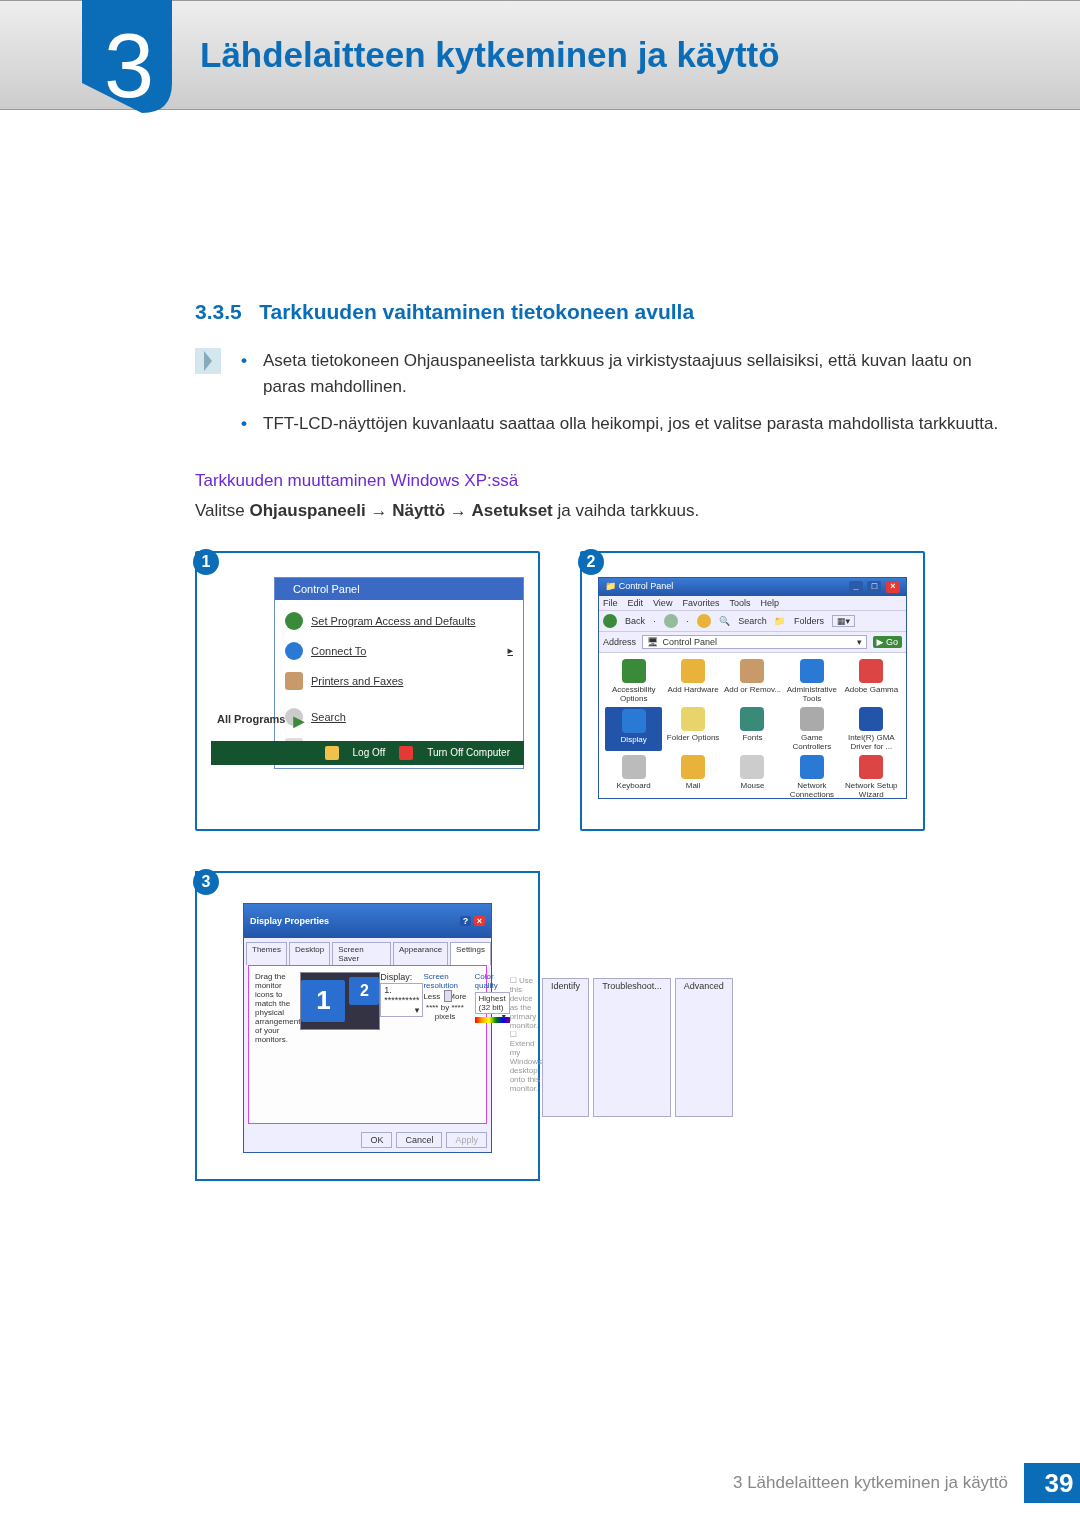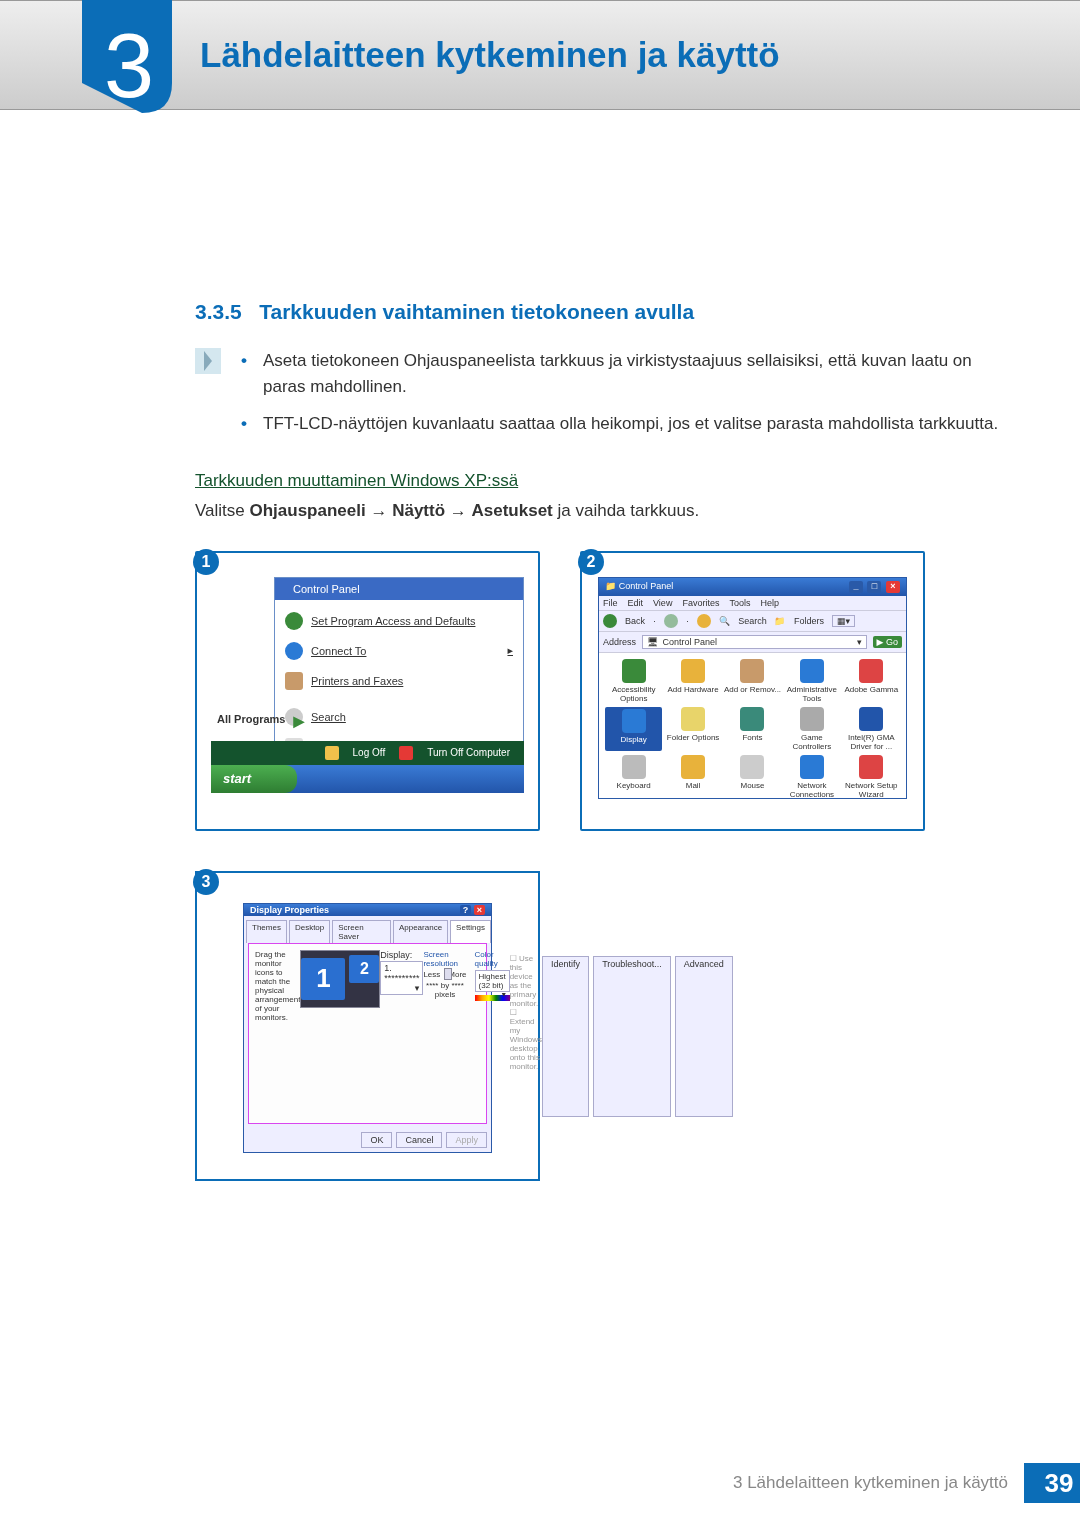--- a/index.html
+++ b/index.html
@@ -13,21 +13,21 @@
 
   .content { padding: 190px 80px 0 195px; }
   .sec-title { color: #0b6db7; font-size: 21px; font-weight: 700; margin-bottom: 24px; }
   .note-block { display: flex; gap: 20px; align-items: flex-start; margin-bottom: 10px; }
   .note-icon { width: 26px; height: 26px; flex-shrink: 0; background: #d4e7ef; display: flex; align-items: center; justify-content: center; font-size: 14px; font-style: italic; font-family: serif; }
   .note-icon::after { content: ''; border-left: 8px solid #8ab; border-top: 10px solid transparent; border-bottom: 10px solid transparent; }
   .note-list { list-style: none; padding-left: 0; }
   .note-list li { position: relative; padding-left: 22px; margin-bottom: 12px; font-size: 17px; line-height: 1.5; }
   .note-list li::before { content: '•'; position: absolute; left: 0; top: 0; color: #0b6db7; font-weight: bold; }
 
-  .subhead { font-size: 17px; color: #14532d; margin: 22px 0 10px 0; text-decoration: underline; }
+  .subhead { font-size: 17px; color: #6d28d9; margin: 22px 0 10px 0; }
   .bodytext { font-size: 17px; margin-bottom: 18px; }
 
   .shots-row { display: flex; gap: 40px; margin-top: 30px; }
   .shot-frame { border: 2px solid #0b6db7; border-radius: 2px; width: 345px; height: 280px; position: relative; background: #fff; }
   .step-dot { position: absolute; width: 26px; height: 26px; border-radius: 50%; background: #0b6db7; color: #fff; display: flex; align-items: center; justify-content: center; font-size: 16px; font-weight: bold; left: -4px; top: -4px; z-index: 5; }
 
   
   .xp1-half { position: absolute; right: 14px; top: 24px; width: 250px; background: #fff; border: 1px solid #6a8fc8; font-size: 11px; }
   .xp1-top { background: #3a6ac4; color: #fff; padding: 5px 10px; display: flex; align-items: center; gap: 8px; }
   .xp1-items { padding: 6px 0; text-decoration: underline; }
@@ -52,21 +52,21 @@
   .cp-go { background: #3a8a3a; color: #fff; padding: 1px 4px; border-radius: 2px; }
   .cp-grid { padding: 6px; display: grid; grid-template-columns: repeat(5, 1fr); gap: 4px 2px; }
   .cp-item { display: flex; flex-direction: column; align-items: center; gap: 2px; font-size: 8px; text-align: center; }
   .cp-item .glyph { width: 24px; height: 24px; border-radius: 4px; display: inline-block; }
   .cp-item.sel { background: #2255aa; color: #fff; border-radius: 2px; padding: 2px; }
 
   
   .shot3-wrap { margin-top: 40px; }
   .shot3-frame { border: 2px solid #0b6db7; width: 345px; height: 310px; position: relative; background: #fff; }
   .dp-window { position: absolute; left: 46px; top: 30px; right: 46px; bottom: 26px; border: 1px solid #2a5aa8; background: #eef; font-size: 9px; display: flex; flex-direction: column; }
-  .dp-title { background: linear-gradient(to bottom, #3a7bd5, #2255aa); color: #fff; padding: 1px 6px; font-weight: bold; display: flex; justify-content: space-between; }
+  .dp-title { background: linear-gradient(to bottom, #3a7bd5, #2255aa); color: #fff; padding: 12px 6px; font-weight: bold; display: flex; justify-content: space-between; }
   .dp-tabs { display: flex; padding-top: 4px; }
   .dp-tab { padding: 2px 5px; background: #eef; border: 1px solid #aac; border-bottom: none; margin-left: 2px; font-size: 8px; }
   .dp-tab.sel { background: #fff; }
   .dp-body { background: #fdfdfd; border: 1px solid #d946ef; margin: 0 4px 4px 4px; padding: 6px; flex: 1; display: flex; }
   .dp-drag { font-size: 8px; margin-bottom: 4px; }
   .dp-monarea { background: #334; border: 1px solid #889; height: 58px; margin-bottom: 6px; display: flex; align-items: center; justify-content: center; gap: 4px; }
   .mon { background: #2a6fd0; color: #fff; font-weight: bold; display: flex; align-items: center; justify-content: center; border-radius: 2px; }
   .mon.primary { width: 44px; height: 42px; font-size: 26px; }
   .mon.second { width: 30px; height: 28px; font-size: 16px; position: relative; top: -10px; }
   .dp-sel { display: flex; flex-direction: column; gap: 1px; margin-bottom: 4px; }
@@ -158,23 +158,20 @@
       <div class="xp1-allprog">
           <span>All Programs</span>
           <span class="arrow">▶</span>
         </div>
       <div class="xp1-logbar">
         <span class="key" style="background:#f0c14b;"></span>
           <span>Log Off</span>
         <span class="key" style="background:#e53935;"></span>
           <span>Turn Off Computer</span>
       </div>
-      <div class="xp1-start">
-        <div class="xp1-start-btn">start</div>
-      </div>
     </div>
 
     <div class="shot-frame">
       <div class="step-dot">2</div>
       <div class="cp-window">
         <div class="cp-title">
           <span>📁 <span>Control Panel</span></span>
           <span class="wbtns">
             <span style="background:#2a5aa8;color:#fff;">_</span>
             <span style="background:#2a5aa8;color:#fff;">□</span>

